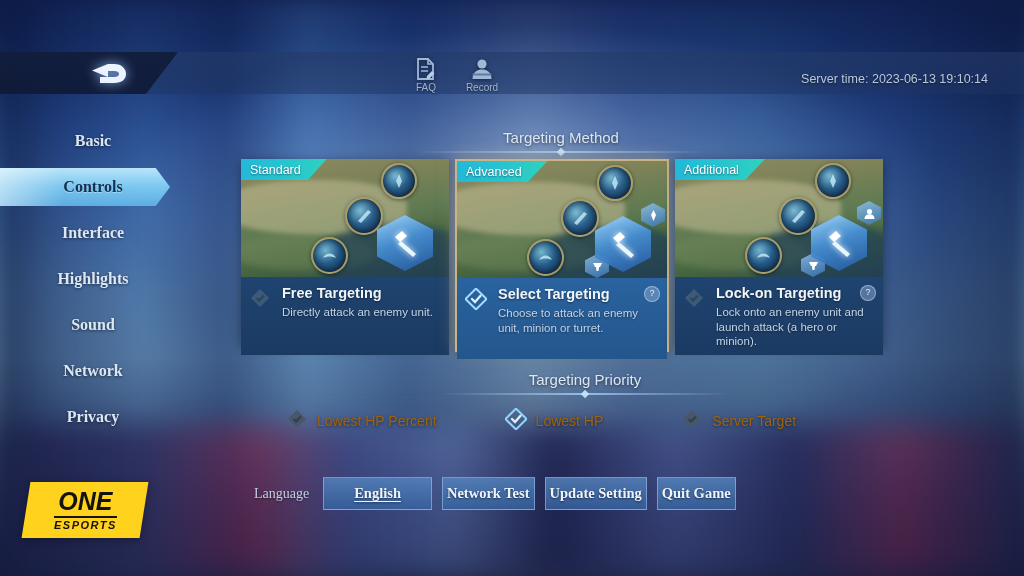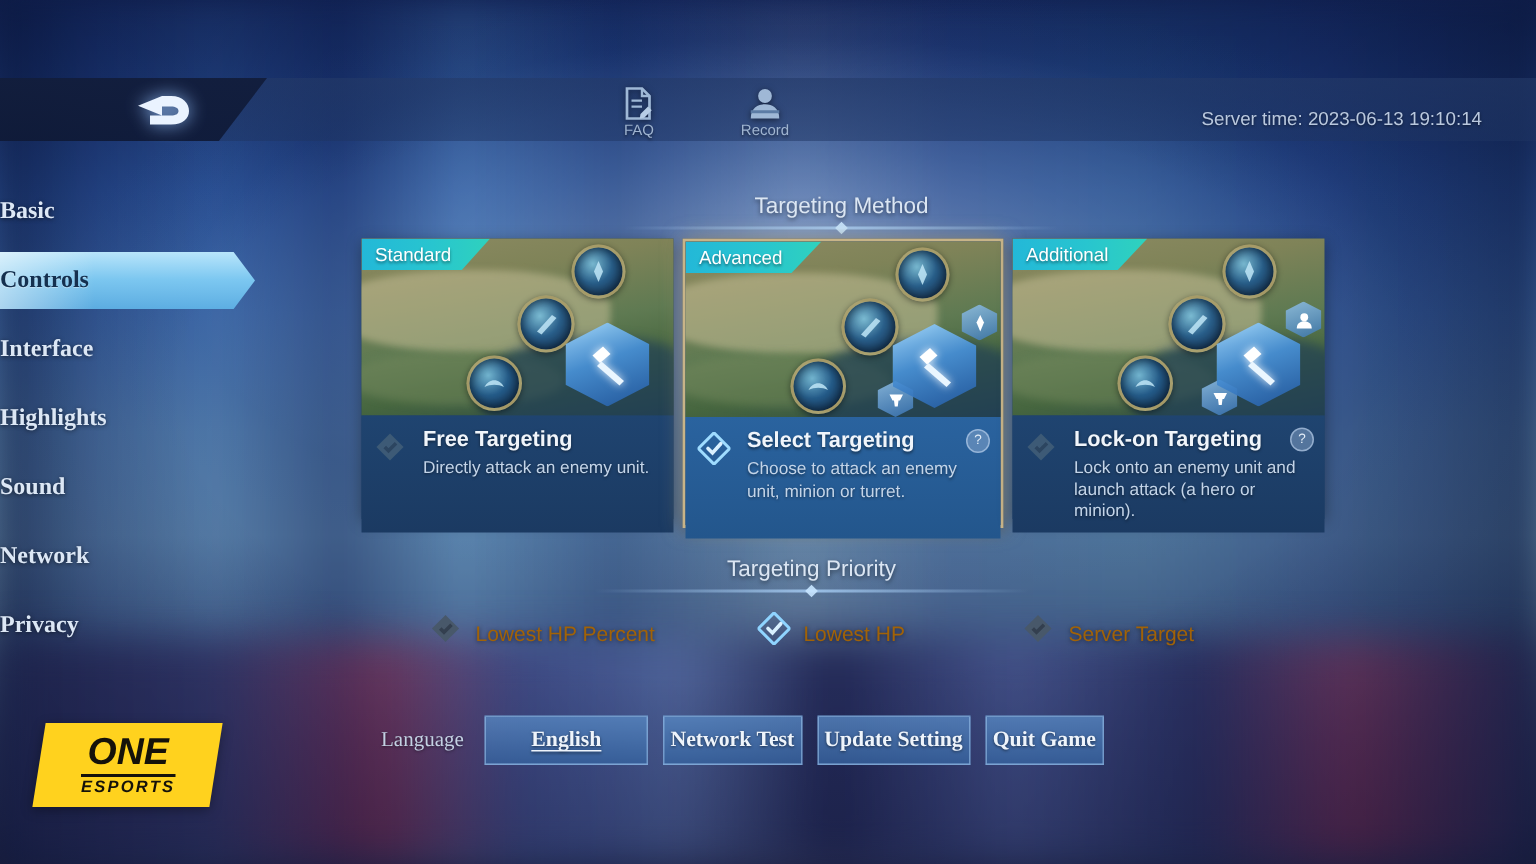--- a/index.html
+++ b/index.html
@@ -74,40 +74,40 @@
   .back-btn svg { display:block; filter: drop-shadow(0 0 6px rgba(150,195,255,0.85)); }
   .title {
     position: absolute; left: 172px; top: 60px;
     font-family: "Liberation Serif", serif;
     font-size: 25px; letter-spacing: 3px; font-weight: 700;
     color: #c9d8ee;
     text-shadow: 0 1px 3px rgba(0,0,0,0.55);
   }
   .top-icons {
     position: absolute; left: 404px; top: 57px;
-    display: flex; gap: 40px;
+    display: flex; gap: 12px;
   }
   .top-icon { width: 44px; text-align: center; cursor: pointer; }
   .top-icon .glyph { height: 24px; display:flex; align-items:center; justify-content:center; }
   .top-icon .glyph svg { filter: drop-shadow(0 1px 2px rgba(0,0,0,0.5)); }
   .top-icon .lbl {
     font-size: 10px; color: #9fb4d0; margin-top: 1px;
     text-shadow: 0 1px 2px rgba(0,0,0,0.5);
   }
   .server-time {
     position: absolute; right: 36px; top: 72px;
     font-size: 12.5px; color: #b9c8de;
     text-shadow: 0 1px 2px rgba(0,0,0,0.5);
   }
 
   
   .sidebar { position: absolute; left: 0; top: 118px; width: 186px; }
   .nav-item {
     position: relative; height: 46px;
-    display: flex; align-items: center; justify-content: flex-start;
+    display: flex; align-items: center; justify-content: center;
     font-family: "Liberation Serif", serif;
     font-size: 16px; font-weight: 700; color: #dce7f5;
     text-shadow: 0 1px 3px rgba(0,0,0,0.55);
     cursor: pointer;
   }
   .nav-item.active { color: #15304f; text-shadow: 0 1px 0 rgba(255,255,255,0.35); }
   .nav-pill {
     position: absolute; left: -8px; top: 4px; width: 178px; height: 38px;
     background: linear-gradient(180deg, rgba(190,235,255,0.96) 0%, rgba(128,205,245,0.95) 48%, rgba(96,180,232,0.92) 100%);
     clip-path: polygon(0 0, 92% 0, 100% 50%, 92% 100%, 0 100%);
@@ -540,21 +540,21 @@
           <div>
             <div class="card-title">Lock-on Targeting</div>
             <div class="card-desc">Lock onto an enemy unit and launch attack (a hero or minion).</div>
           </div>
         </div>
       </div>
     </div>
 
   </div>
 
-  <div class="section-head" style="left:396px; top:371px; width:290px;">
+  <div class="section-head" style="left:440px; top:371px; width:290px;">
     <div class="txt">Targeting Priority</div>
     <div class="section-rule"></div>
   </div>
 
   <div class="priority-row">
     <div class="prio p1">
       <span>
         <svg width="22" height="22" viewBox="0 0 22 22">
           <rect x="4.6" y="4.6" width="12.8" height="12.8" transform="rotate(45 11 11)" fill="#48586a"></rect>
           <path d="M7.5 11 L10 13.5 L15 8.5" stroke="#333f4f" stroke-width="2.4" fill="none"></path>

